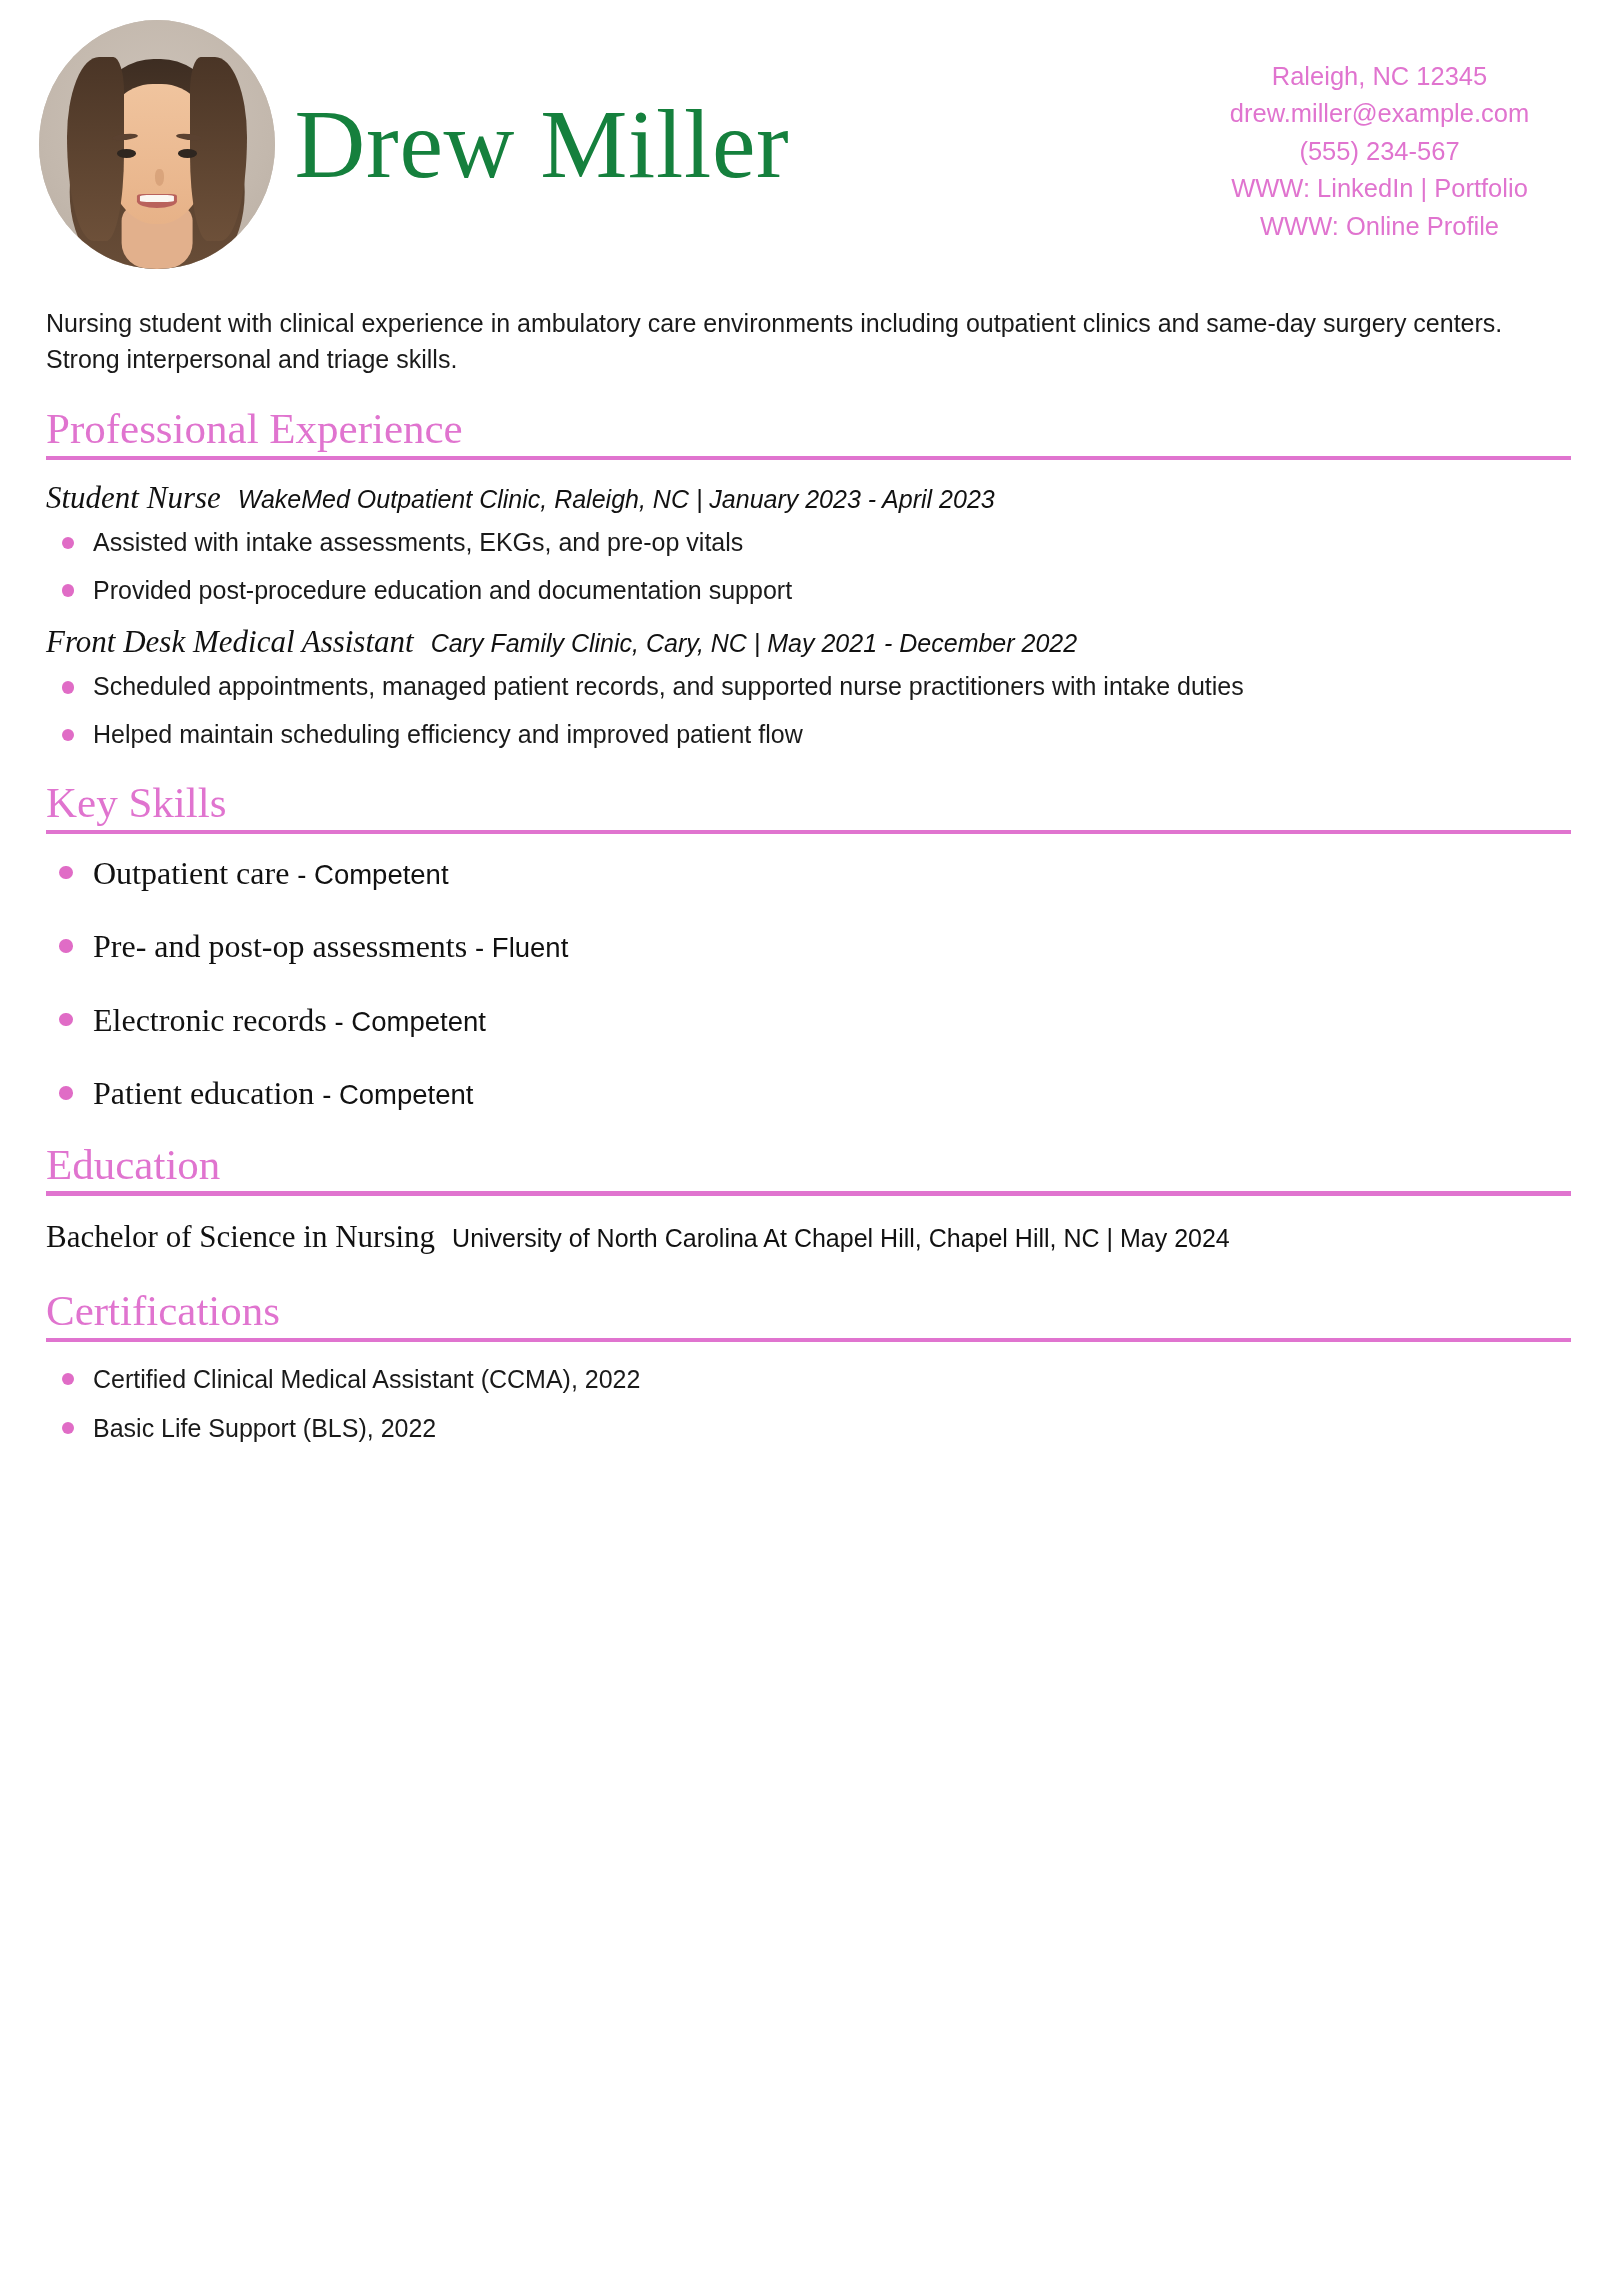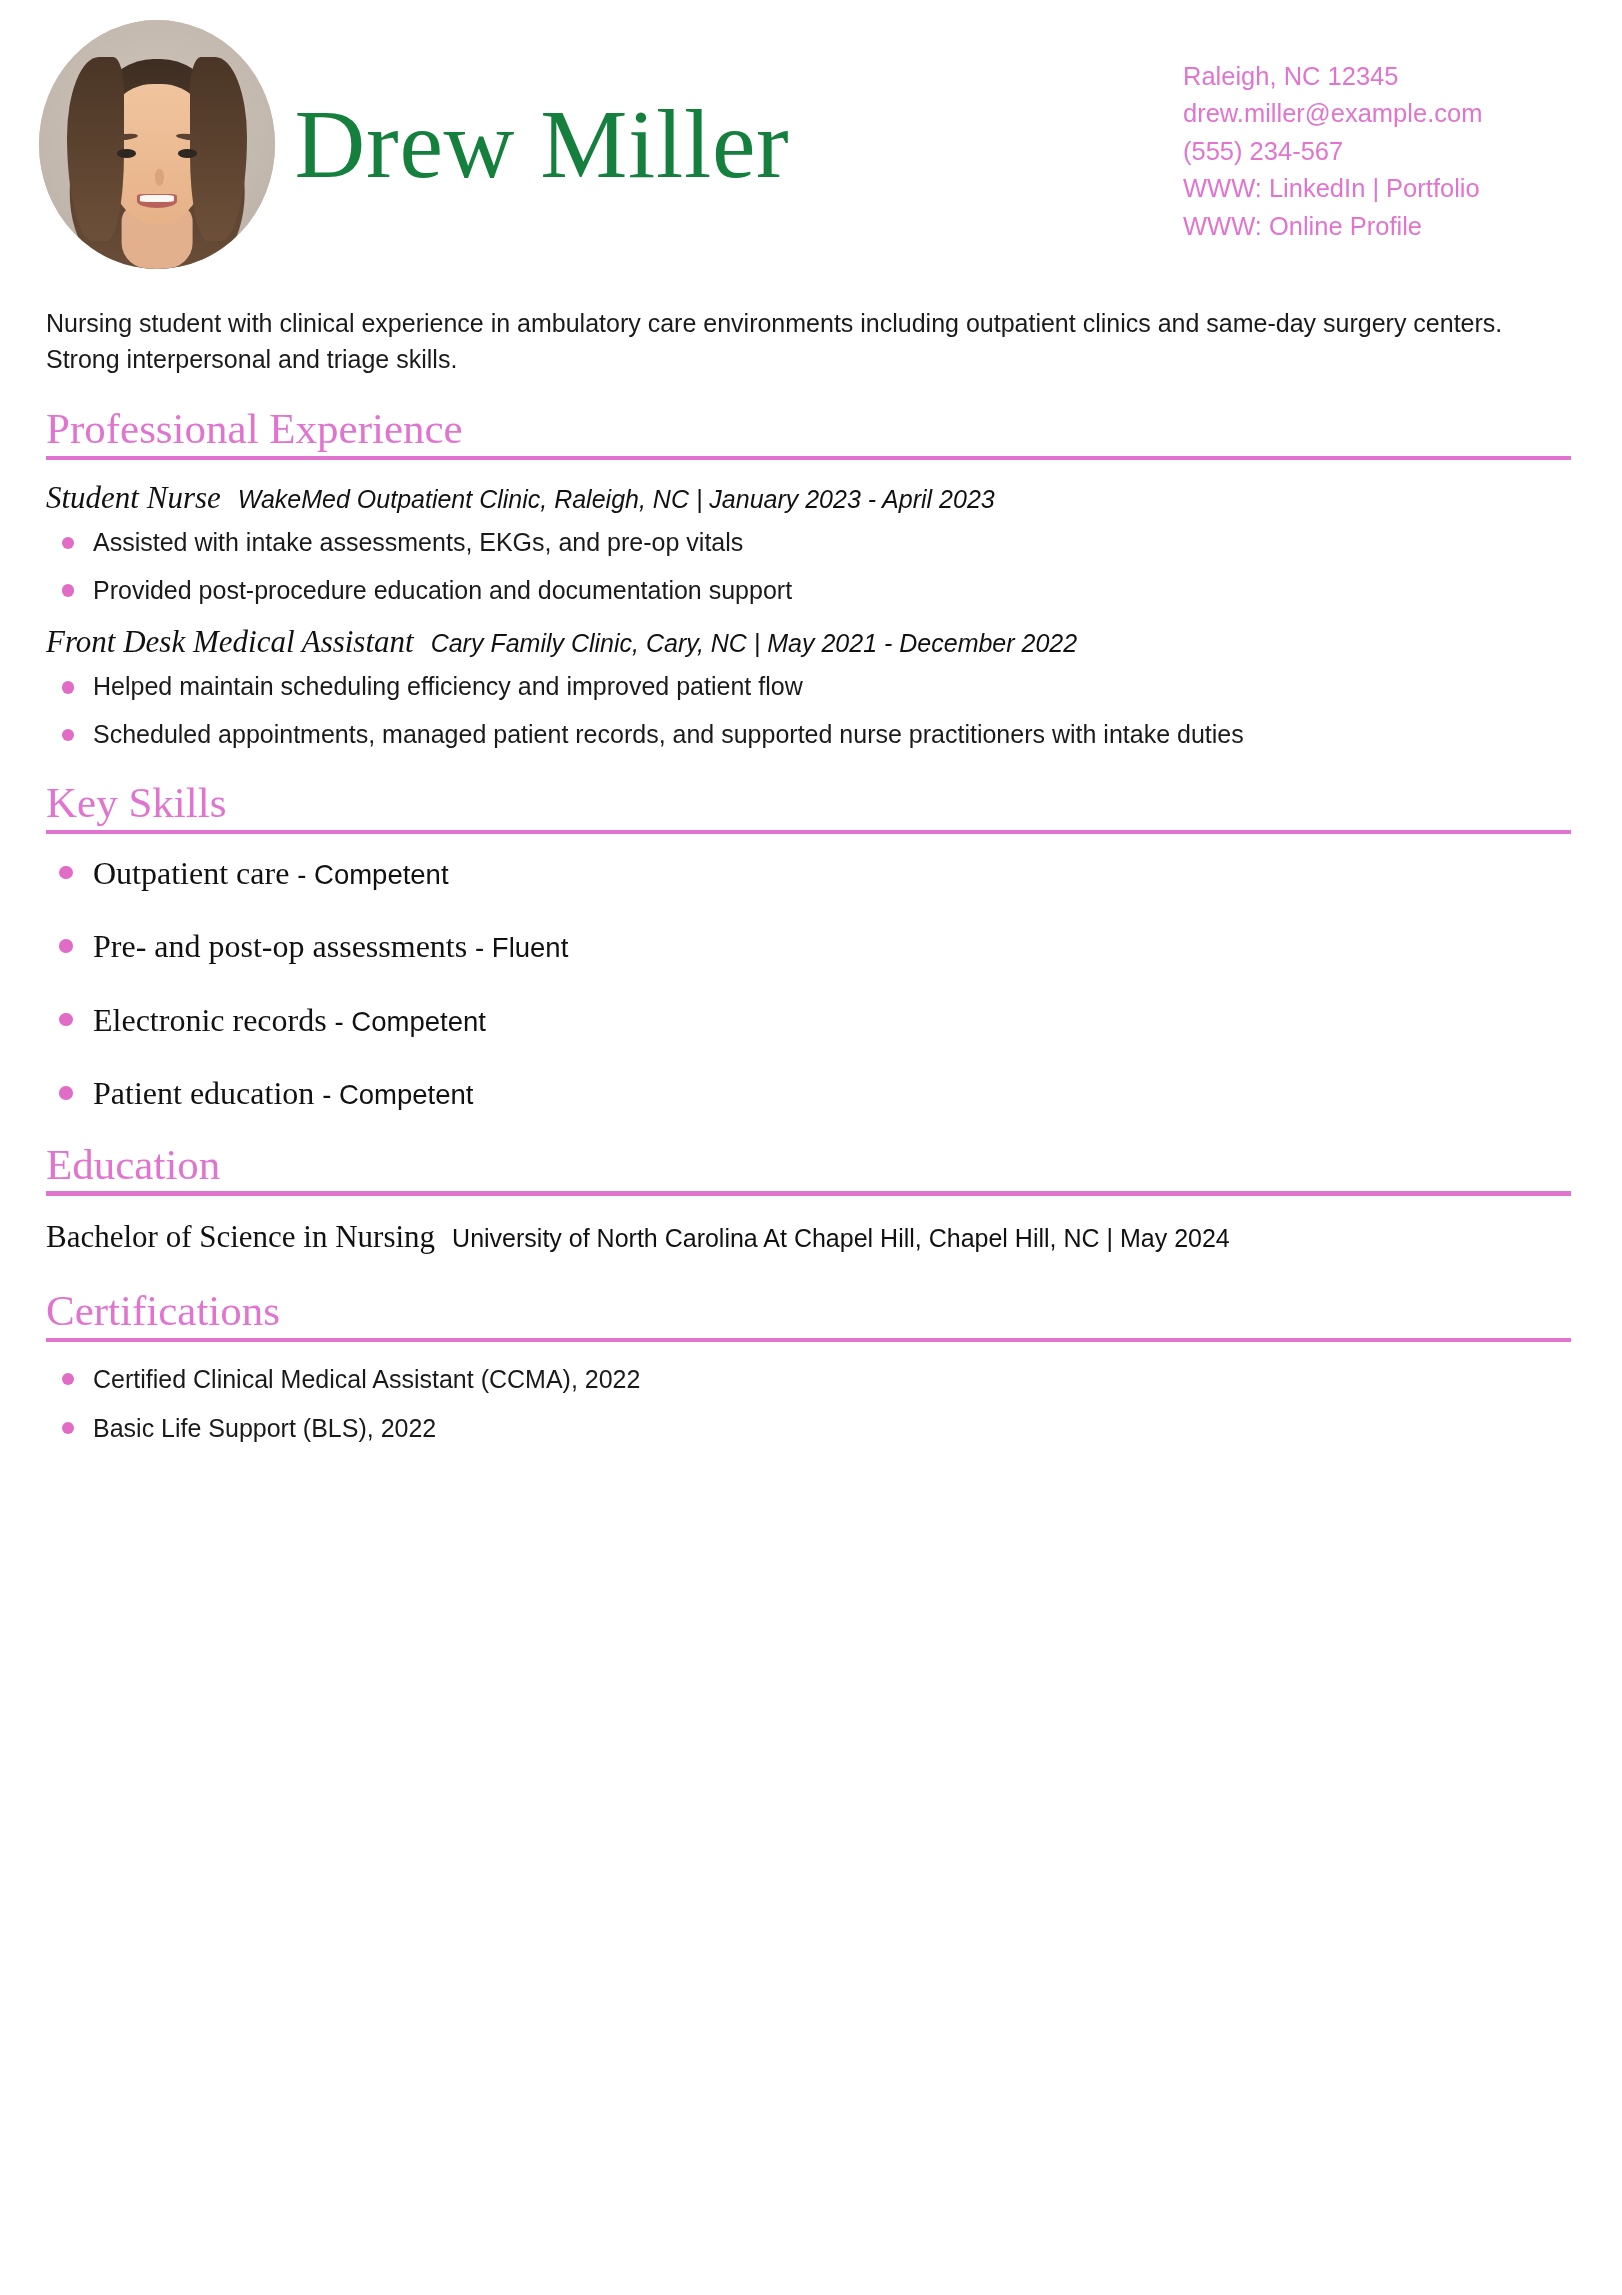--- a/index.html
+++ b/index.html
@@ -128,21 +128,21 @@
     font-weight: 400;
     color: #15803d;
     letter-spacing: 0.7px;
     white-space: nowrap;
   }
 
   .contact {
     flex: 0 0 auto;
     padding-top: 38px;
     padding-right: 0;
-    text-align: left;
+    text-align: center;
     min-width: 393px;
   }
   .contact .line {
     font-size: 25.5px;
     line-height: 1.47;
     color: #e074cf;
     white-space: nowrap;
   }
 
   
@@ -337,22 +337,22 @@
         <li>Assisted with intake assessments, EKGs, and pre-op vitals</li>
         <li>Provided post-procedure education and documentation support</li>
       </ul>
     </div>
 
     <div class="job">
       <div class="job-head">
         <span class="job-title">Front Desk Medical Assistant</span><span class="job-meta">Cary Family Clinic, Cary, NC | May 2021 - December 2022</span>
       </div>
       <ul class="bullets">
+        <li>Scheduled appointments, managed patient records, and supported nurse practitioners with intake duties</li>
         <li>Helped maintain scheduling efficiency and improved patient flow</li>
-        <li>Scheduled appointments, managed patient records, and supported nurse practitioners with intake duties</li>
       </ul>
     </div>
   </div>
 
   <div class="section">
     <h2 class="section-title">Key Skills</h2>
     <div class="rule"></div>
 
     <ul class="skills">
       <li>

